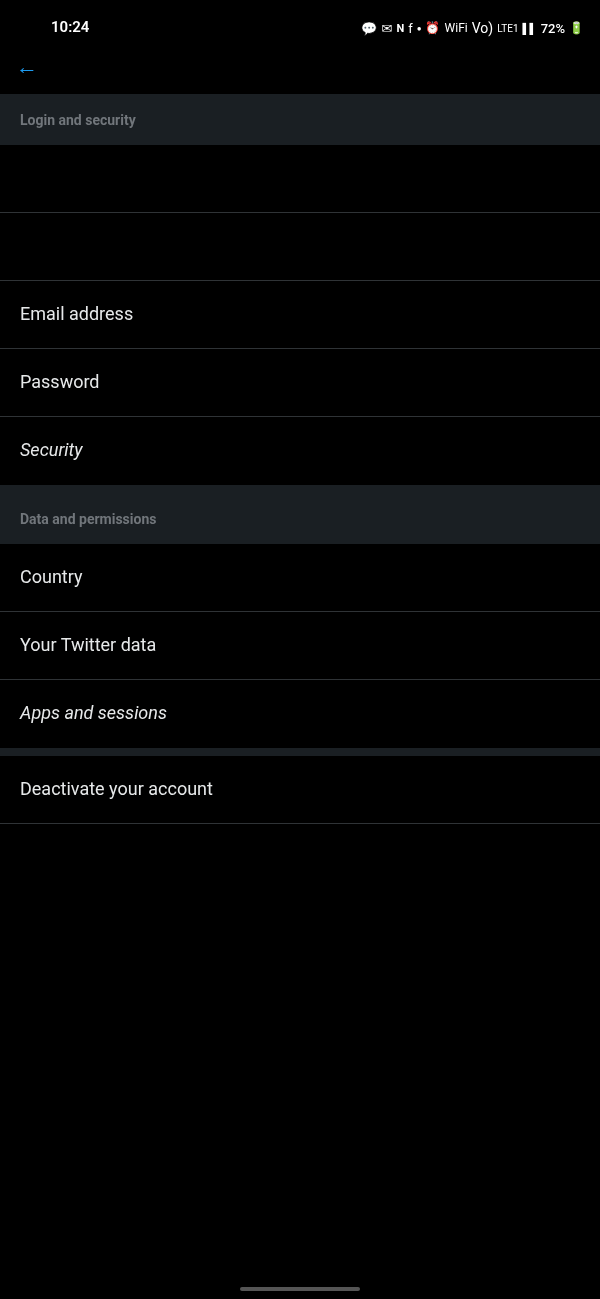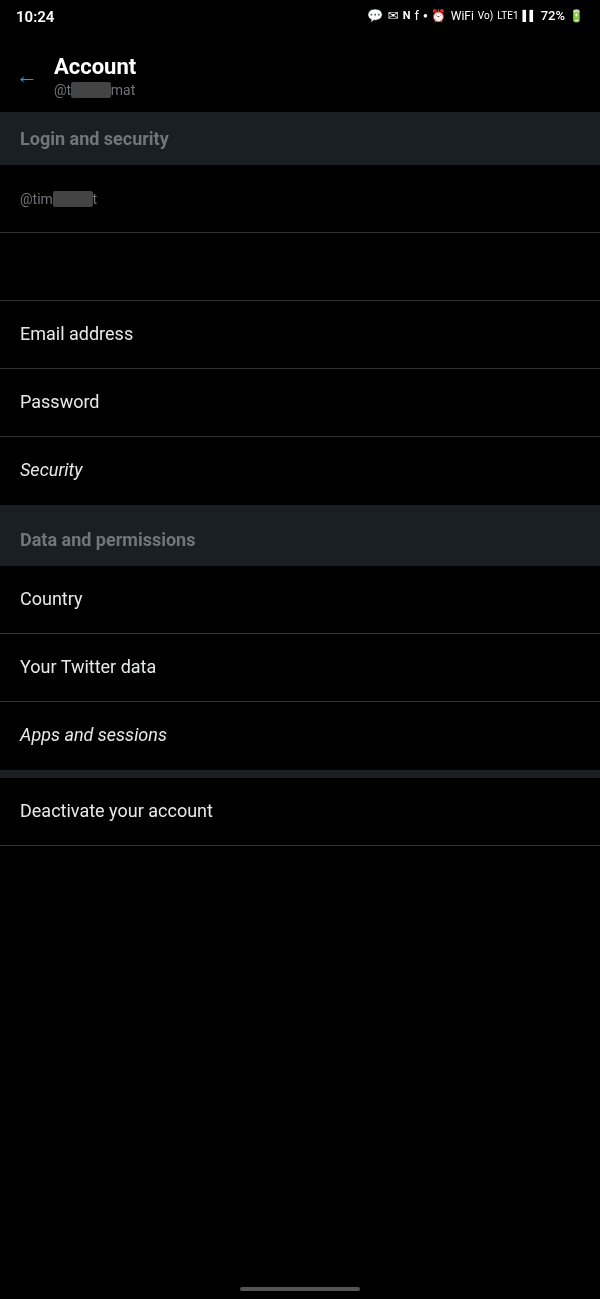--- a/index.html
+++ b/index.html
@@ -15,23 +15,24 @@
       font-family: -apple-system, BlinkMacSystemFont, 'Segoe UI', Roboto, sans-serif;
       color: #ffffff;
       overflow-x: hidden;
     }
 
     
     .status-bar {
       background-color: #000000;
       display: flex;
       justify-content: space-between;
-      align-items: flex-start;
+      align-items: flex-end;
       padding: 8px 16px;
       height: 44px;
+      margin-left: 35px;
     }
 
     .status-bar-left {
       font-size: 15px;
       font-weight: 600;
       color: #ffffff;
     }
 
     .status-bar-right {
       display: flex;
@@ -81,21 +82,21 @@
       margin-top: 2px;
     }
 
     
     .section-header {
       background-color: #1a1f23;
       padding: 16px 20px;
     }
 
     .section-header-title {
-      font-size: 18px;
+      font-size: 14px;
       font-weight: 700;
       color: #71767b;
     }
 
     
     .list-item {
       background-color: #000000;
       padding: 16px 20px;
       border-bottom: 1px solid #2f3336;
       cursor: pointer;
@@ -167,42 +168,37 @@
 <div class="status-bar">
   <span class="status-bar-left">10:24</span>
   <div class="status-bar-right">
     <span style="font-size:13px;">💬</span>
     <span style="font-size:13px;">✉</span>
     <span style="font-size:11px; font-weight:bold;">N</span>
     <span style="font-size:13px;">f</span>
     <span style="font-size:8px;">●</span>
     <span style="font-size:12px;">⏰</span>
     <span style="font-size:12px;">WiFi</span>
-    <span style="font-size:10px;">Vo)</span>
+    <span style="font-size:14px;">Vo)</span>
     <span style="font-size:10px;">LTE1</span>
     <span style="font-size:10px;">▌▌</span>
     <span class="battery-text">72%</span>
     <span style="font-size:12px;">🔋</span>
   </div>
 </div>
 
 <div class="header">
   <div class="back-button">←</div>
-  <div class="header-title-container">
-    <span class="header-title">Account</span>
-    <span class="header-subtitle">@t<span class="redacted">████</span>mat</span>
-  </div>
 </div>
 
 <div class="section-header">
   <span class="section-header-title">Login and security</span>
 </div>
 
 <div class="list-item">
-  <span class="list-item-value">@tim<span class="redacted">████</span>t</span>
 </div>
 
 <div class="list-item">
 </div>
 
 <div class="list-item">
   <span class="list-item-label">Email address</span>
 </div>
 
 <div class="list-item">

